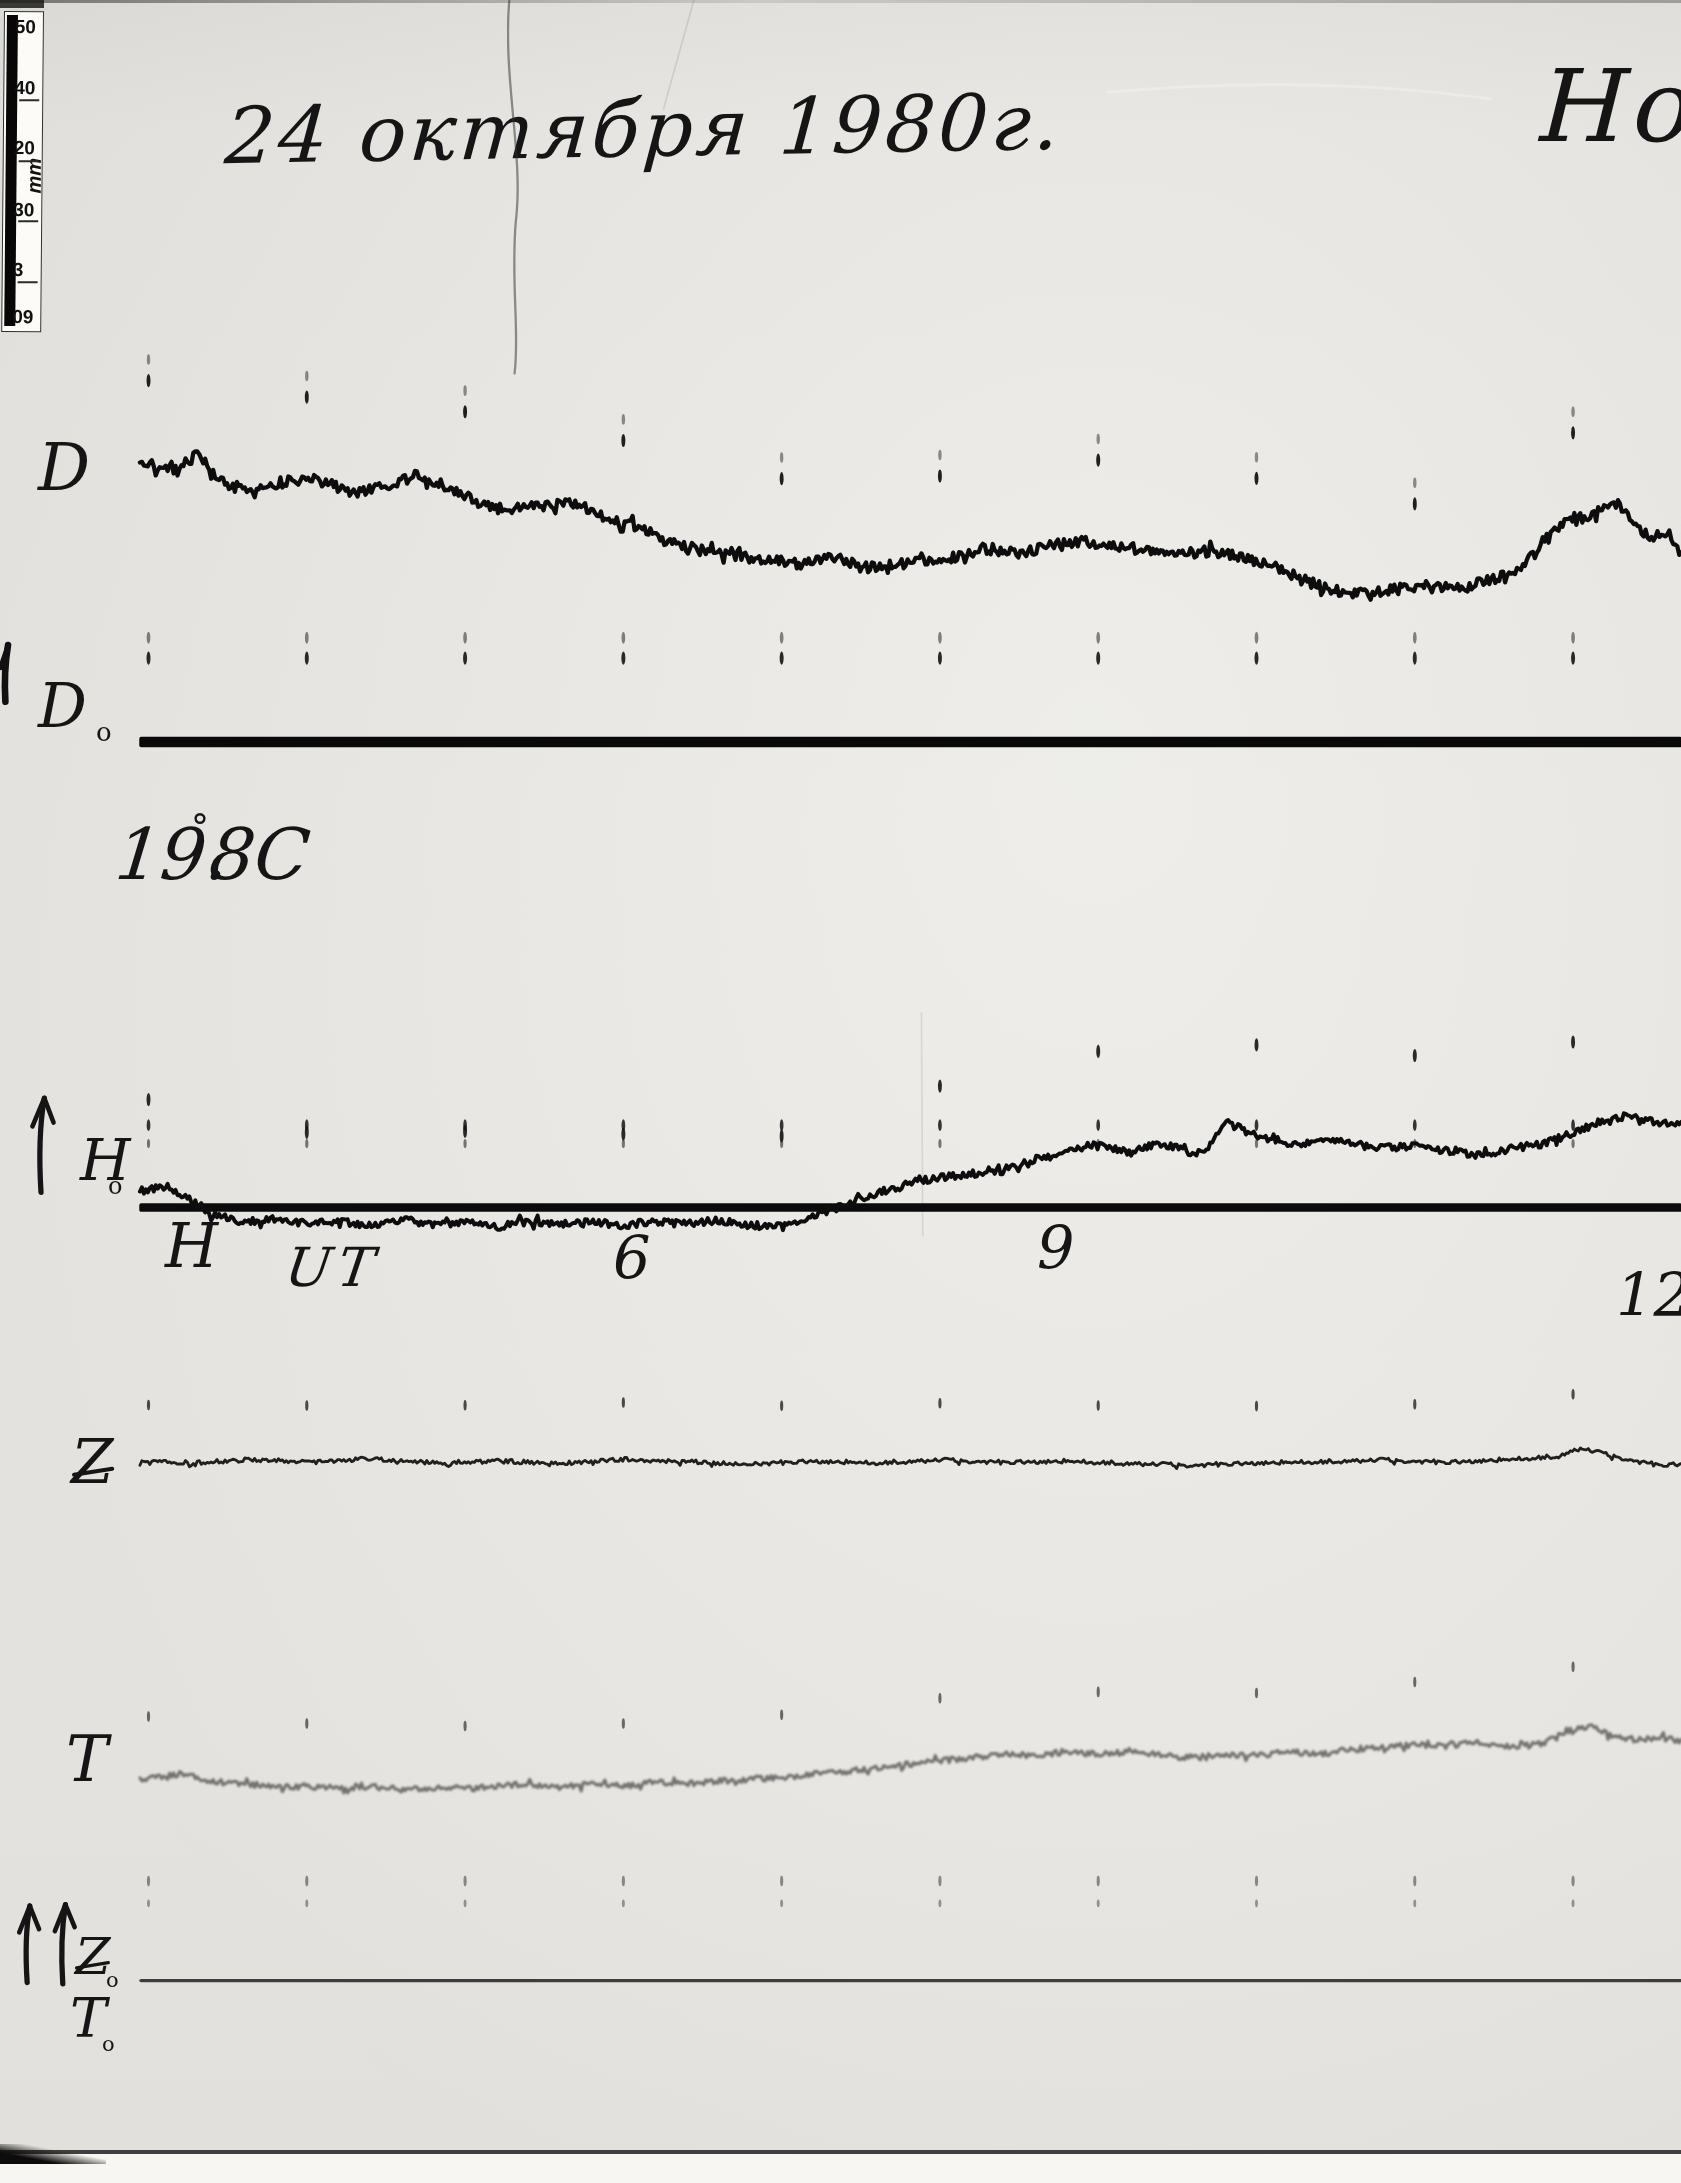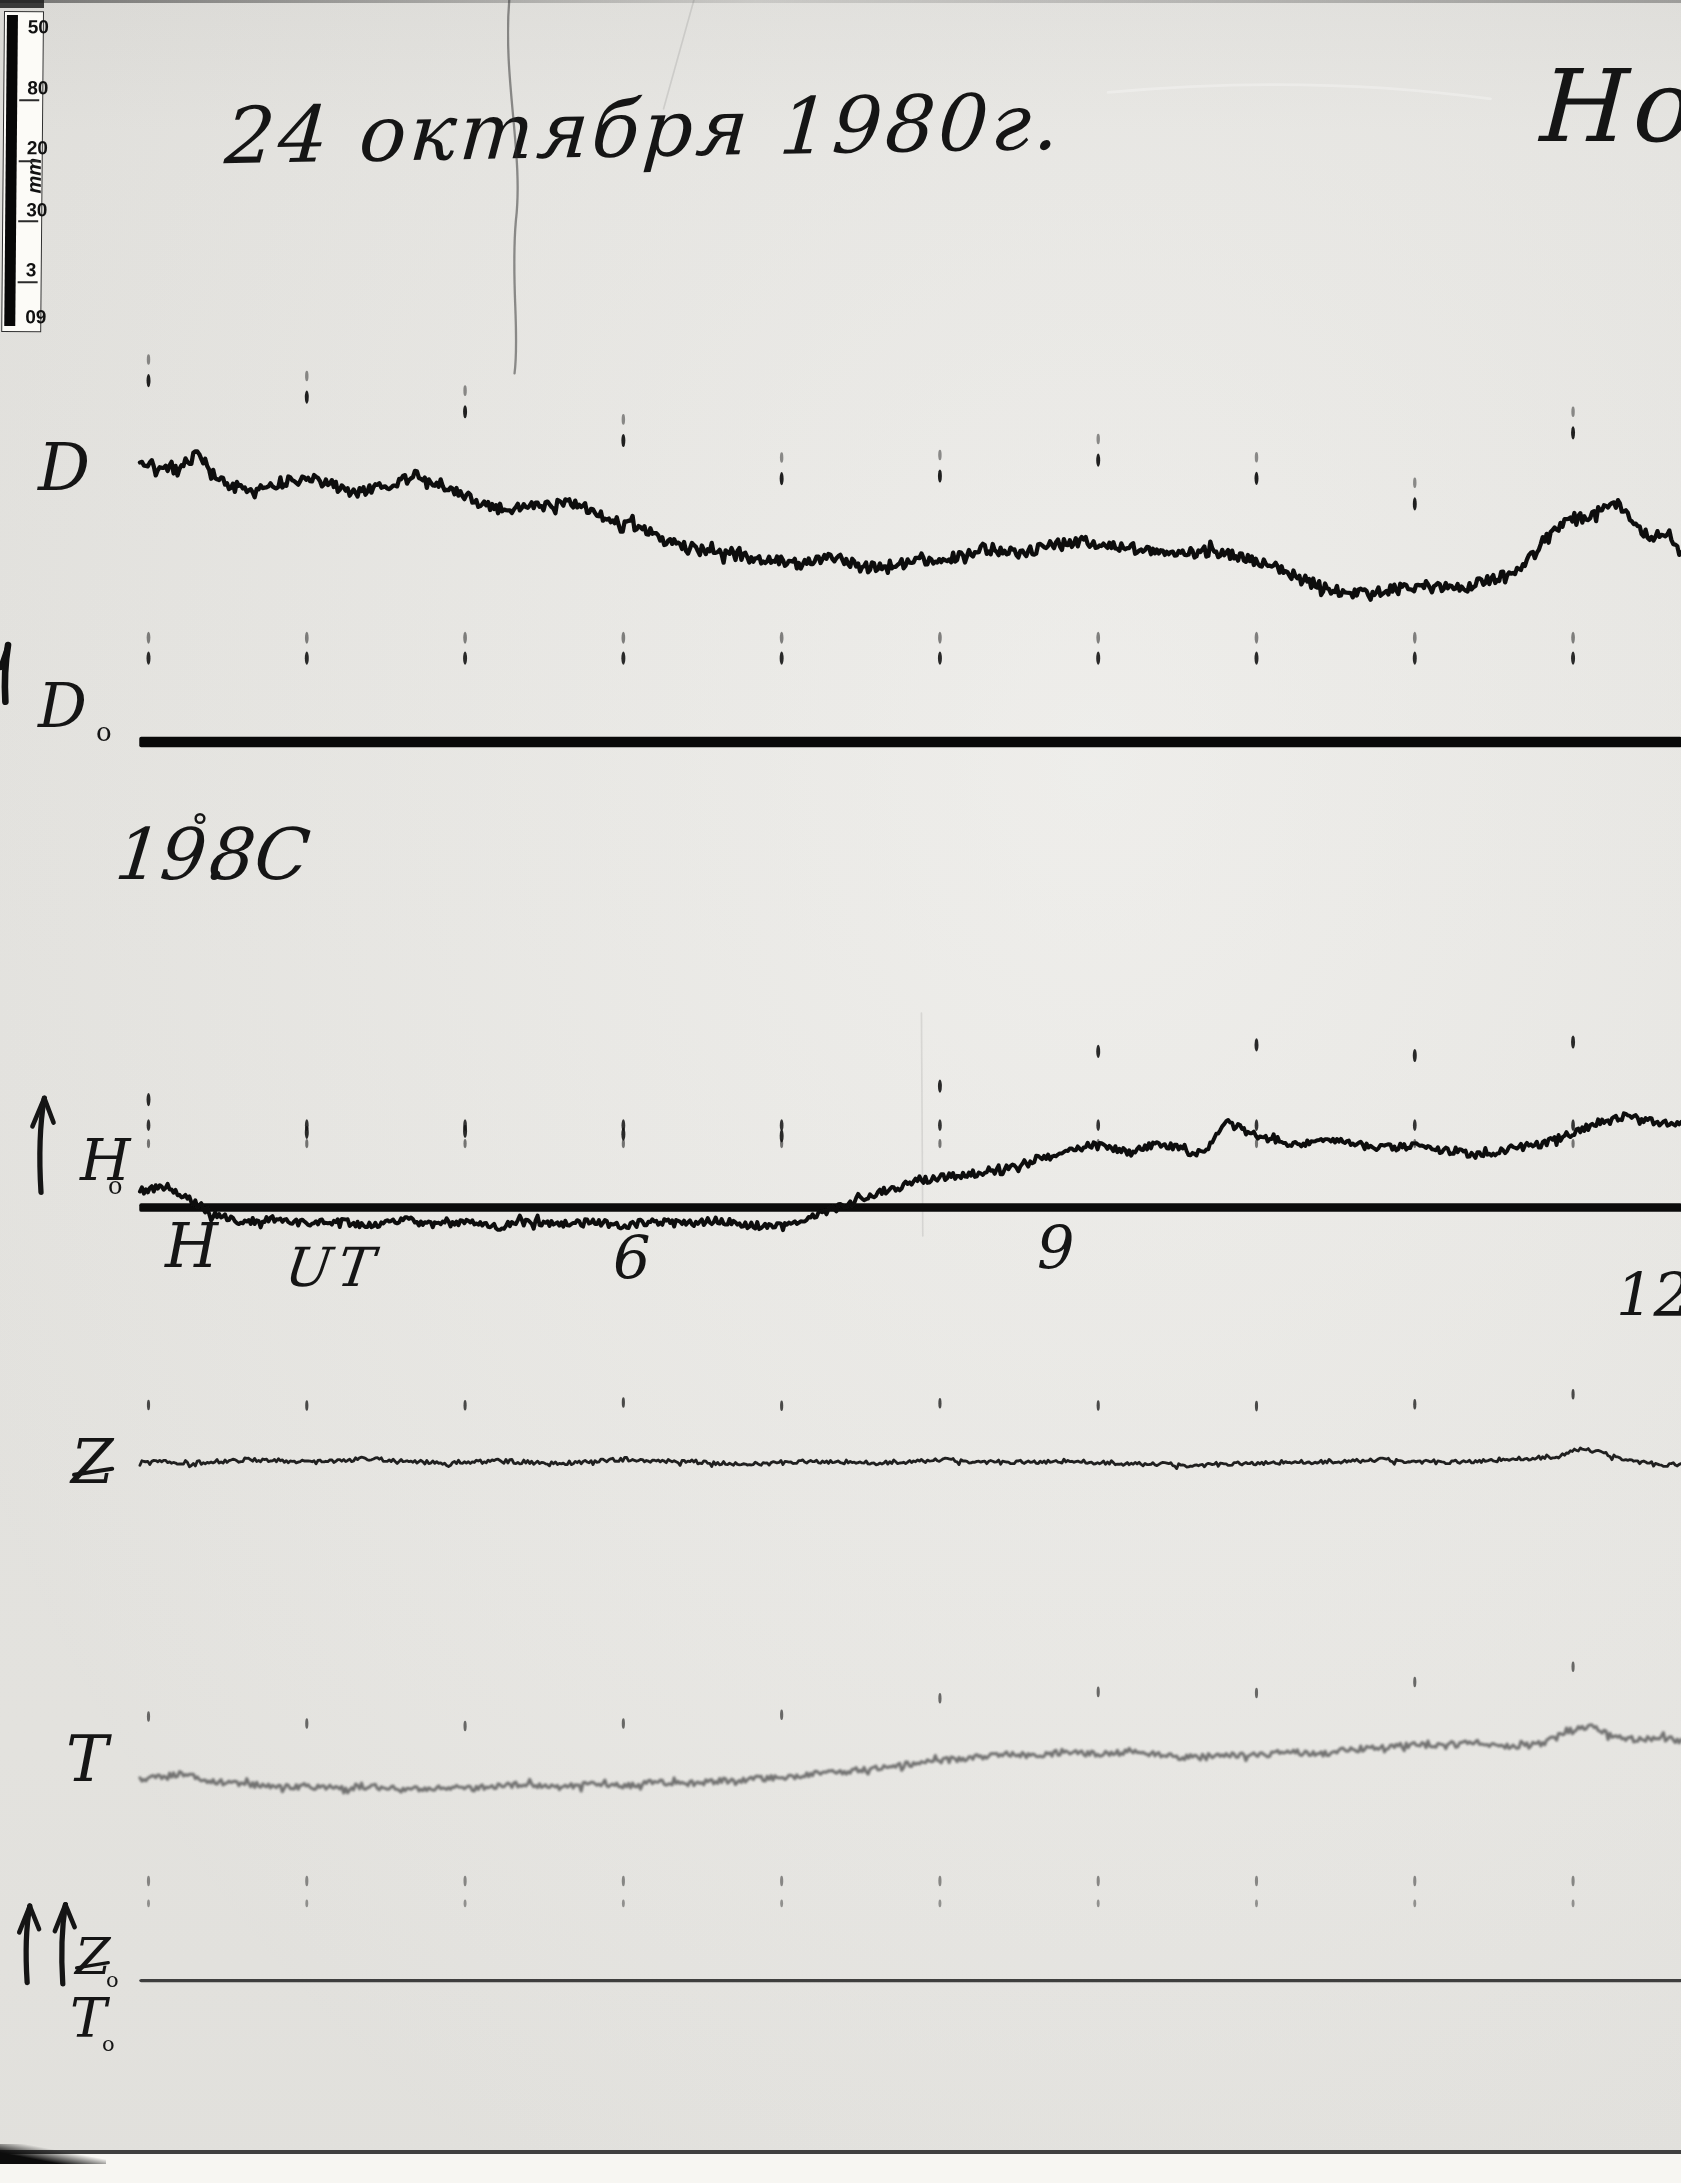--- a/index.html
+++ b/index.html
@@ -37,36 +37,36 @@
   .lbl-z{left:71px;top:1431px;font-size:61px;}
   .lbl-t{left:66px;top:1728px;font-size:63px;}
   .lbl-z0{left:75px;top:1931px;font-size:51px;}
   .sub-z0{left:106px;top:1970px;font-size:21px;font-style:normal;}
   .lbl-t0{left:70px;top:1991px;font-size:55px;}
   .sub-t0{left:102px;top:2034px;font-size:21px;font-style:normal;}
   .scalebar{position:absolute;left:4px;top:10.6px;width:38px;height:319px;background:#fcfbf7;
         border:1.3px solid #2f2f2f;transform:rotate(0.5deg);transform-origin:top left;
         font-family:"Liberation Sans",sans-serif;}
   .sb-bar{position:absolute;left:2px;top:2.6px;width:11.2px;height:311px;background:#070707;}
-  .sb-num{position:absolute;left:23px;width:22.4px;font-weight:700;font-size:19px;color:#111;}
+  .sb-num{position:absolute;left:10px;width:22.4px;font-weight:700;font-size:19px;color:#111;}
   .sb-mm{position:absolute;left:13px;top:152px;font-weight:700;font-size:20px;font-style:italic;color:#111;
         transform:rotate(-90deg);}
   .sb-tick{position:absolute;left:14.5px;width:20px;height:2px;background:#2b2b2b;}
 </style>
 </head>
 <body>
 
 <div id="page">
   <div class="topedge"></div>
   <div class="topsmudge"></div>
 
   <div class="scalebar">
     <div class="sb-bar"></div>
     <div class="sb-num" style="top:4px">50</div>
-    <div class="sb-num" style="top:65px">80</div>
+    <div class="sb-num" style="top:65px">40</div>
     <div class="sb-num" style="top:125px">20</div>
     <div class="sb-mm">mm</div>
     <div class="sb-num" style="top:187px">30</div>
     <div class="sb-num" style="top:247px">3</div>
     <div class="sb-num" style="top:294px">09</div>
     <div class="sb-tick" style="top:87px"></div>
     <div class="sb-tick" style="top:148px"></div>
     <div class="sb-tick" style="top:208px"></div>
     <div class="sb-tick" style="top:269px"></div>
   </div>

